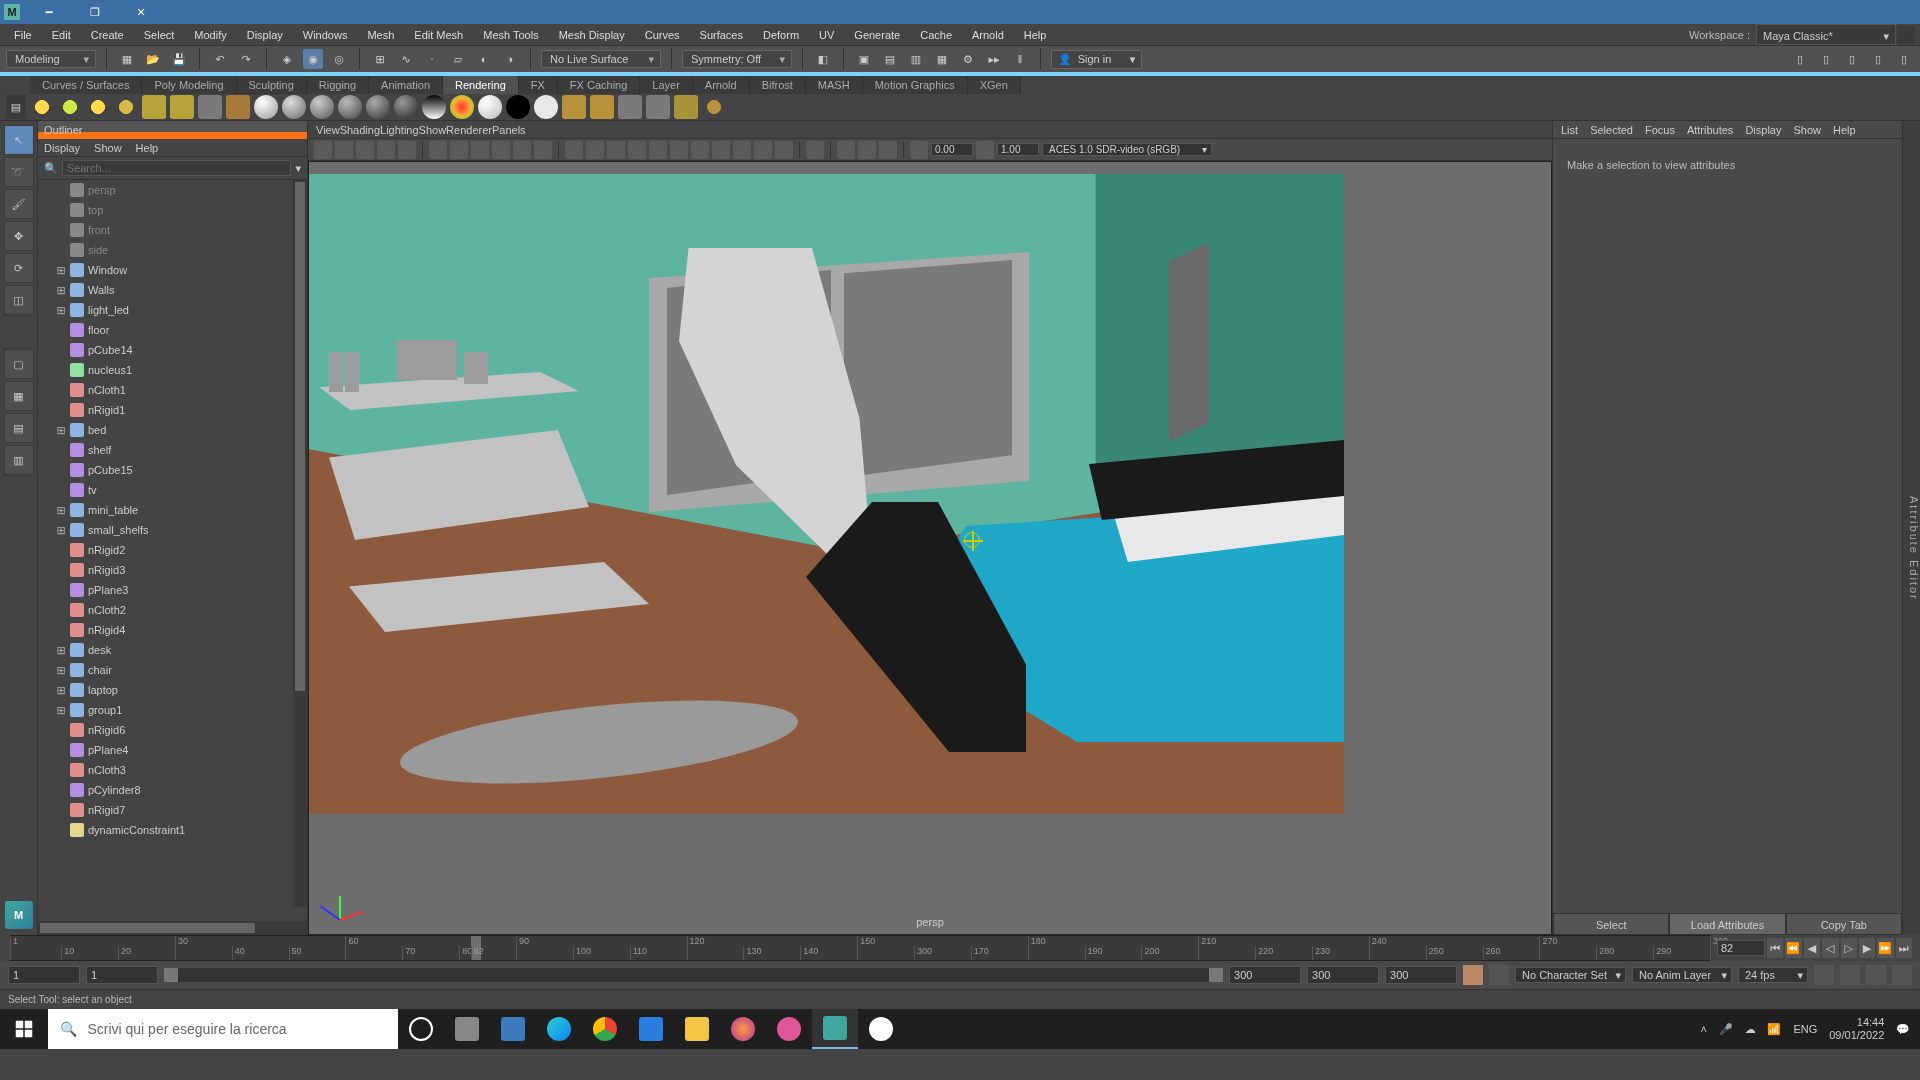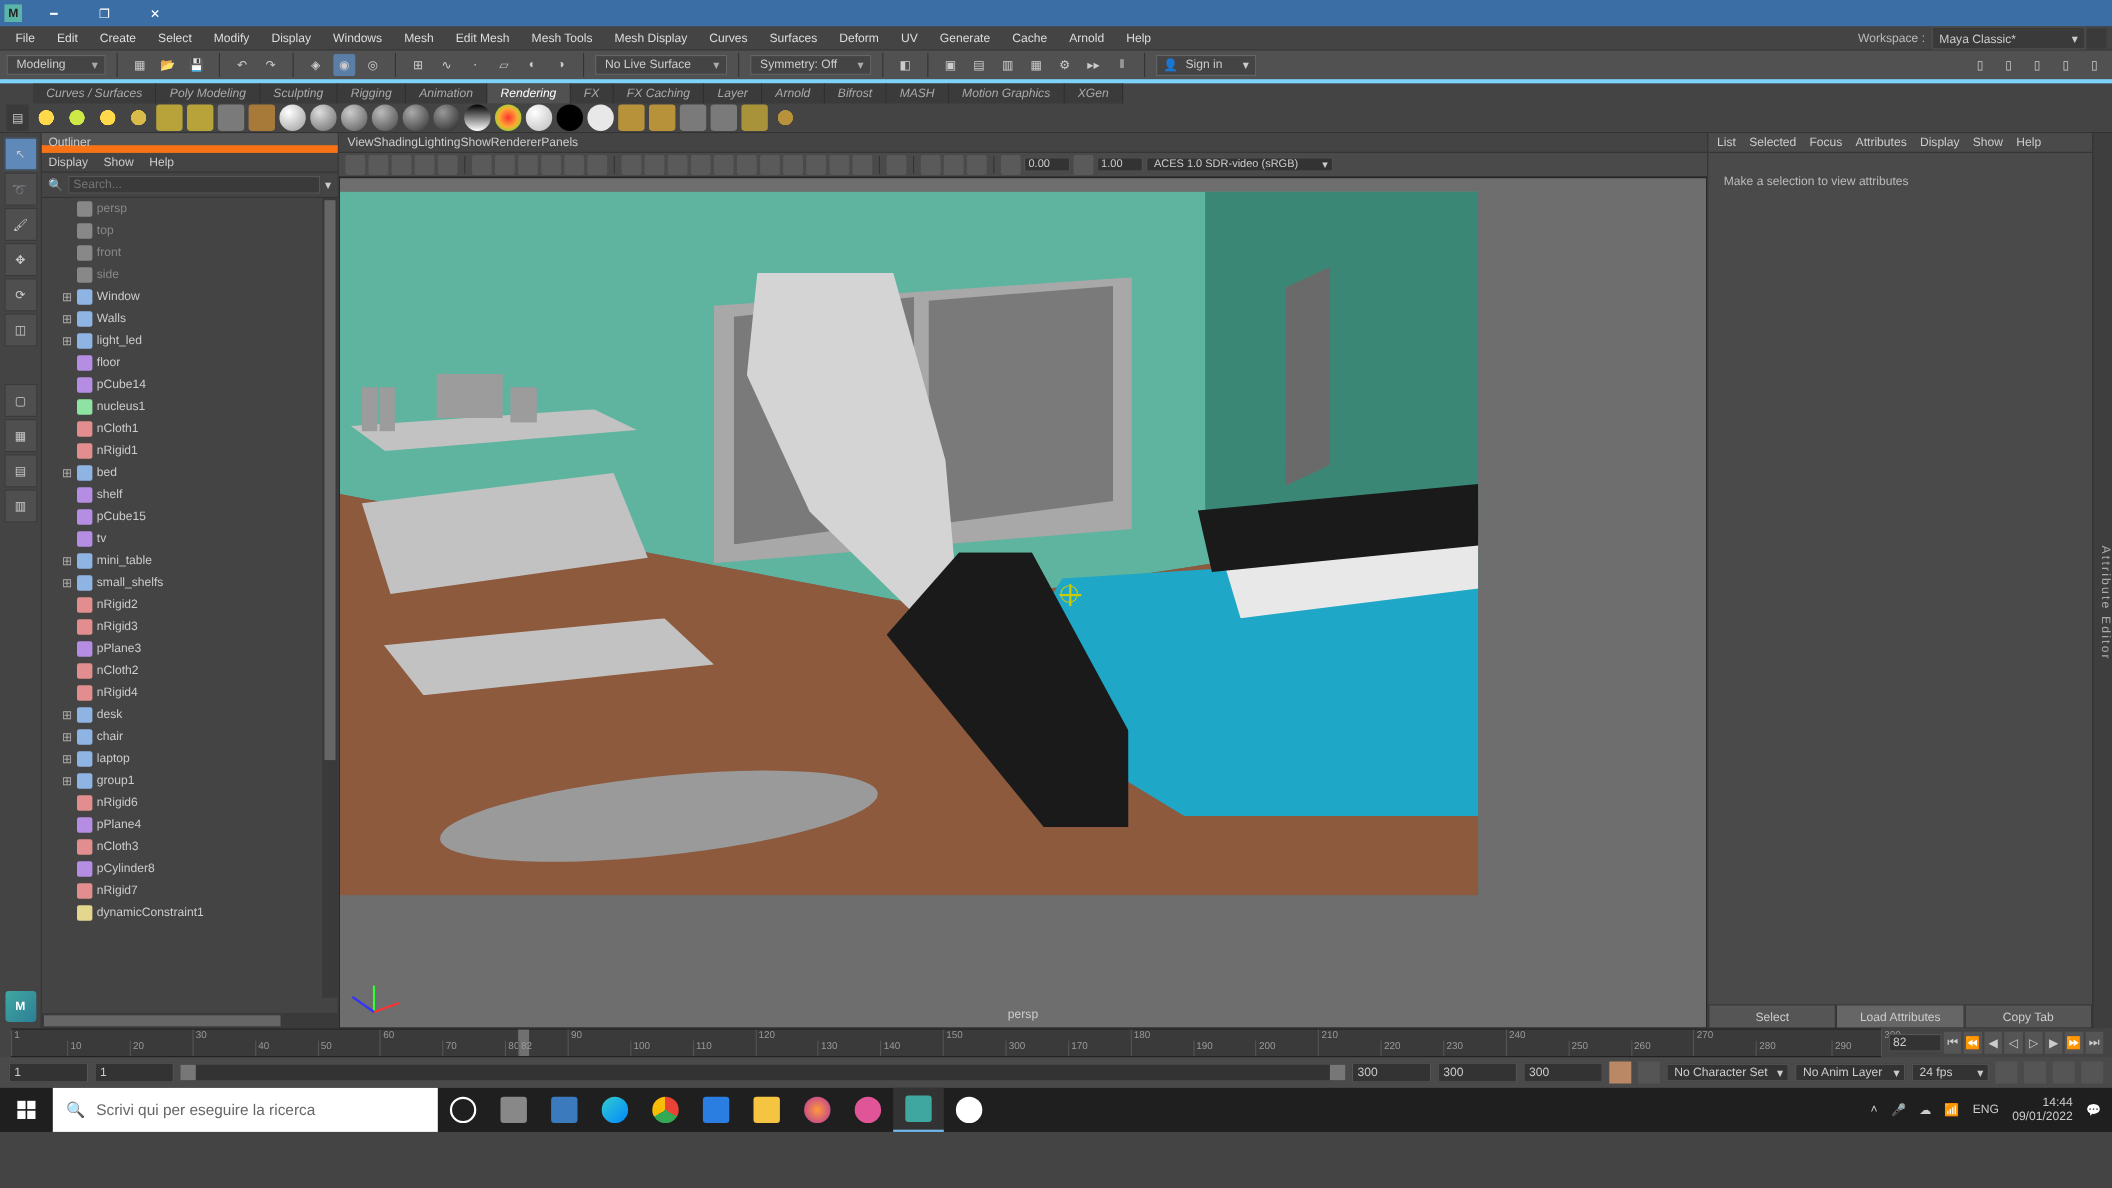--- a/index.html
+++ b/index.html
@@ -25,21 +25,21 @@
 .statusline .combo::after{content:"▾"; position:absolute; right:6px; top:2px; color:#aaa;}
 .statusline .sep { width:1px; height:22px; background:#333; margin:0 4px; }
 .statusline .icon { width:20px; height:20px; display:flex; align-items:center; justify-content:center; background:transparent; color:#ccc; border-radius:2px; }
 .statusline .icon.on{background:#5a7ea5;}
 .statusline .signin{ display:flex; align-items:center; gap:6px; background:#444; border:1px solid #666; padding:2px 30px 2px 6px; position:relative; }
 .statusline .signin::after{content:"▾"; position:absolute; right:6px; top:2px;}
 .statusline .flex{flex:1;}
 
 
 .shelfbar { height:45px; background:#444; display:flex; flex-direction:column; border-bottom:1px solid #333; }
-.shelf-tabs { height:18px; display:flex; align-items:flex-start; padding-left:30px; gap:0;font-style:italic; }
+.shelf-tabs { height:18px; display:flex; align-items:flex-start; padding-left:30px; gap:0; }
 .shelf-tabs .tab{ padding:0 12px; line-height:18px; background:#3b3b3b; color:#aaa; border-right:1px solid #2f2f2f;}
 .shelf-tabs .tab.active{ background:#515151; color:#fff; }
 .shelf-icons { flex:1; display:flex; align-items:center; gap:4px; padding:0 6px; }
 .shelf-icons .sicon{ width:24px; height:24px; border-radius:12px; background:#666; }
 .shelf-icons .sicon.sun{ background:radial-gradient(circle,#ffd94a 40%,transparent 42%);} 
 .shelf-icons .sicon.sq{ border-radius:3px; background:#7a7a7a;}
 .shelf-icons .sicon.ball{ background:radial-gradient(circle at 35% 30%,#ddd,#555);} 
 .shelf-icons .left-handle{width:20px; height:24px; background:#3a3a3a; display:flex; align-items:center; justify-content:center;}
 
 
@@ -634,21 +634,21 @@
         <div class="tick" style="left: 46.4883%; height: 60%; top: 40%;">140</div>
         <div class="tick" style="left: 53.1773%; height: 60%; top: 40%;">300</div>
         <div class="tick" style="left: 56.5217%; height: 60%; top: 40%;">170</div>
         <div class="tick" style="left: 63.2107%; height: 60%; top: 40%;">190</div>
         <div class="tick" style="left: 66.5552%; height: 60%; top: 40%;">200</div>
         <div class="tick" style="left: 73.2441%; height: 60%; top: 40%;">220</div>
         <div class="tick" style="left: 76.5886%; height: 60%; top: 40%;">230</div>
         <div class="tick" style="left: 83.2776%; height: 60%; top: 40%;">250</div>
         <div class="tick" style="left: 86.6221%; height: 60%; top: 40%;">260</div>
         <div class="tick" style="left: 93.311%; height: 60%; top: 40%;">280</div>
-        <div class="tick" style="left: 96.6555%; height: 60%; top: 40%; margin-left: 12px;">290</div>
+        <div class="tick" style="left: 96.6555%; height: 60%; top: 40%;">290</div>
       </div>
     <div class="time-ruler-right">
       <input value="82" style="">
       <div class="pbtn">⏮</div>
       <div class="pbtn">⏪</div>
       <div class="pbtn">◀</div>
       <div class="pbtn">◁</div>
       <div class="pbtn">▷</div>
       <div class="pbtn">▶</div>
       <div class="pbtn">⏩</div>
@@ -671,20 +671,21 @@
     <div class="combo">No Character Set</div>
     <div class="combo">No Anim Layer</div>
     <div class="combo" style="min-width:70px">24 fps</div>
     <div class="ricon"></div>
     <div class="ricon"></div>
     <div class="ricon"></div>
     <div class="ricon"></div>
   </div>
 
 
+  <div class="help-row">Select Tool: select an object</div>
 
   <div class="taskbar">
     <div class="start">
       <svg viewBox="0 0 24 24">
           <rect x="1" y="1" width="10" height="10" fill="#fff"></rect>
           <rect x="13" y="1" width="10" height="10" fill="#fff"></rect>
           <rect x="1" y="13" width="10" height="10" fill="#fff"></rect>
           <rect x="13" y="13" width="10" height="10" fill="#fff"></rect>
         </svg>
     </div>

